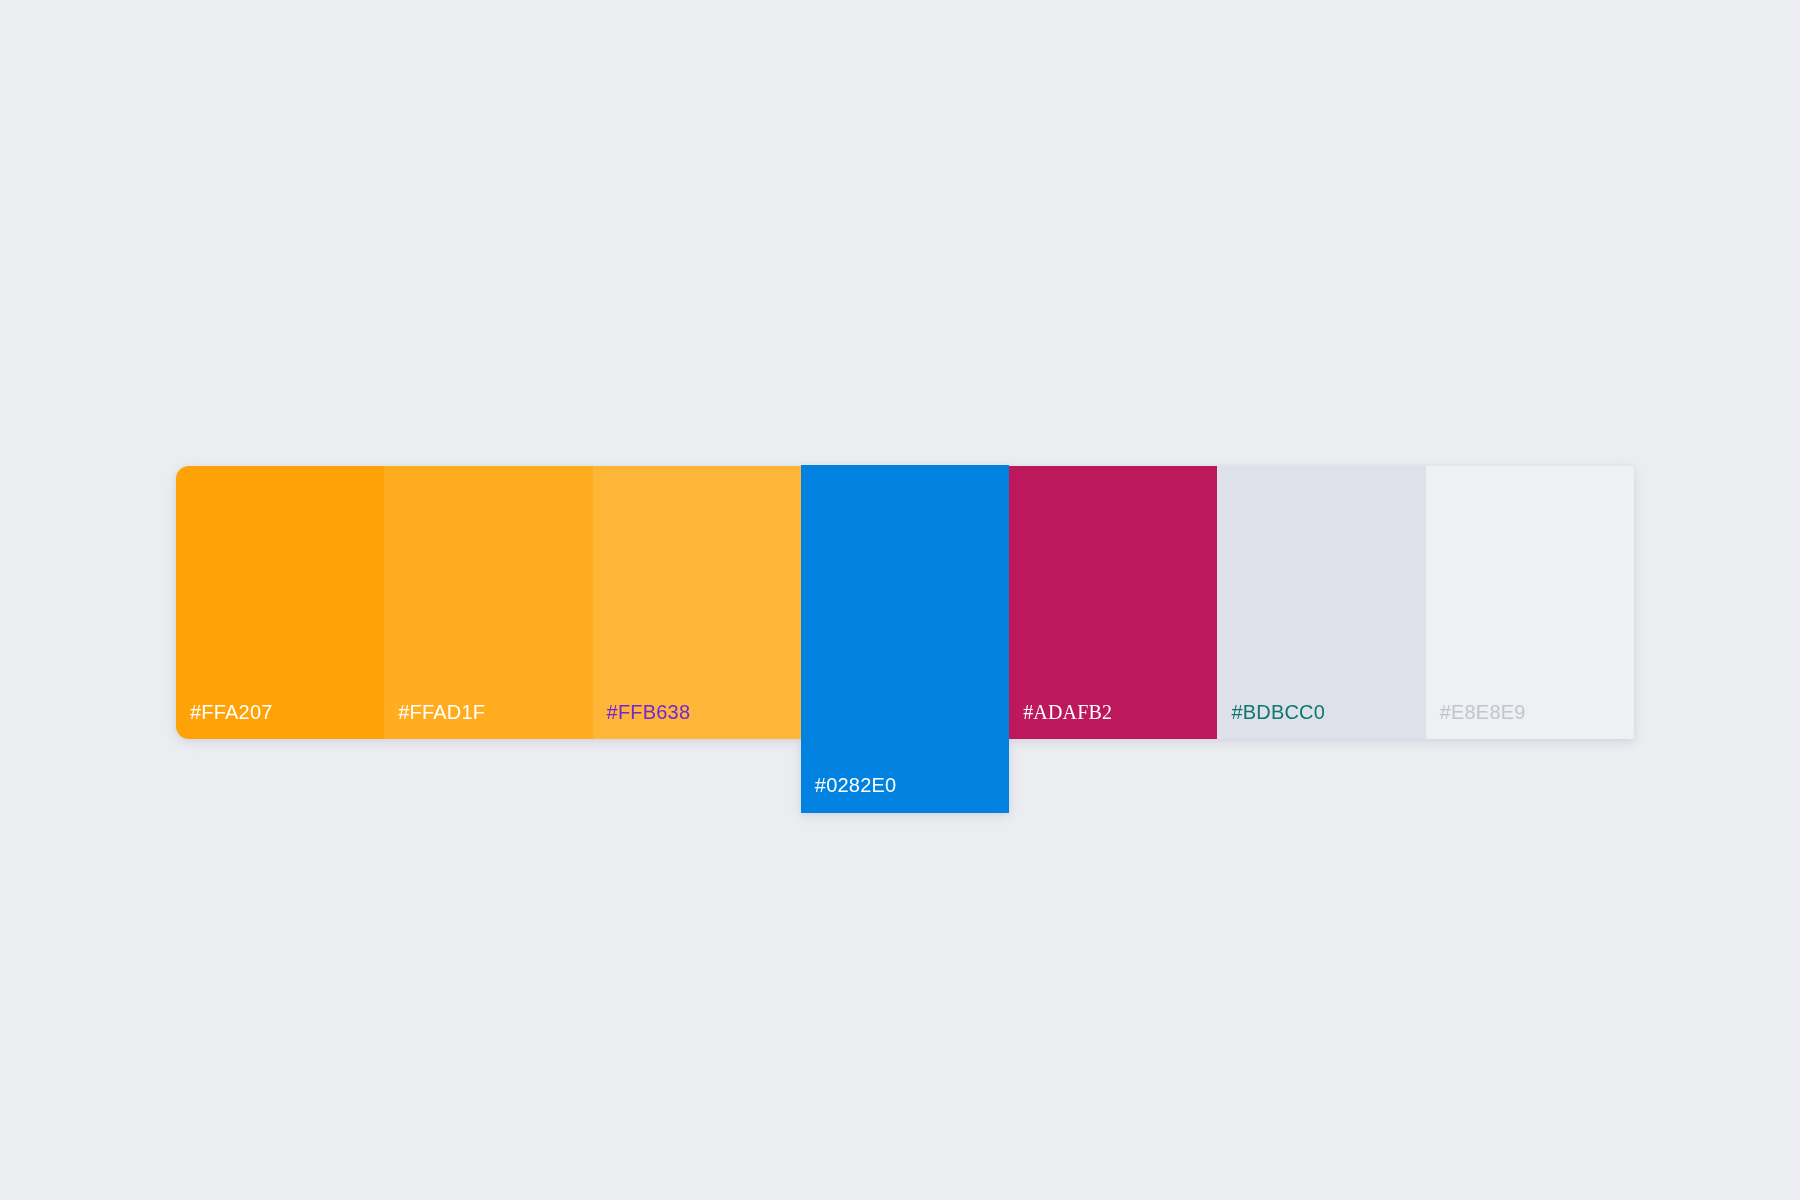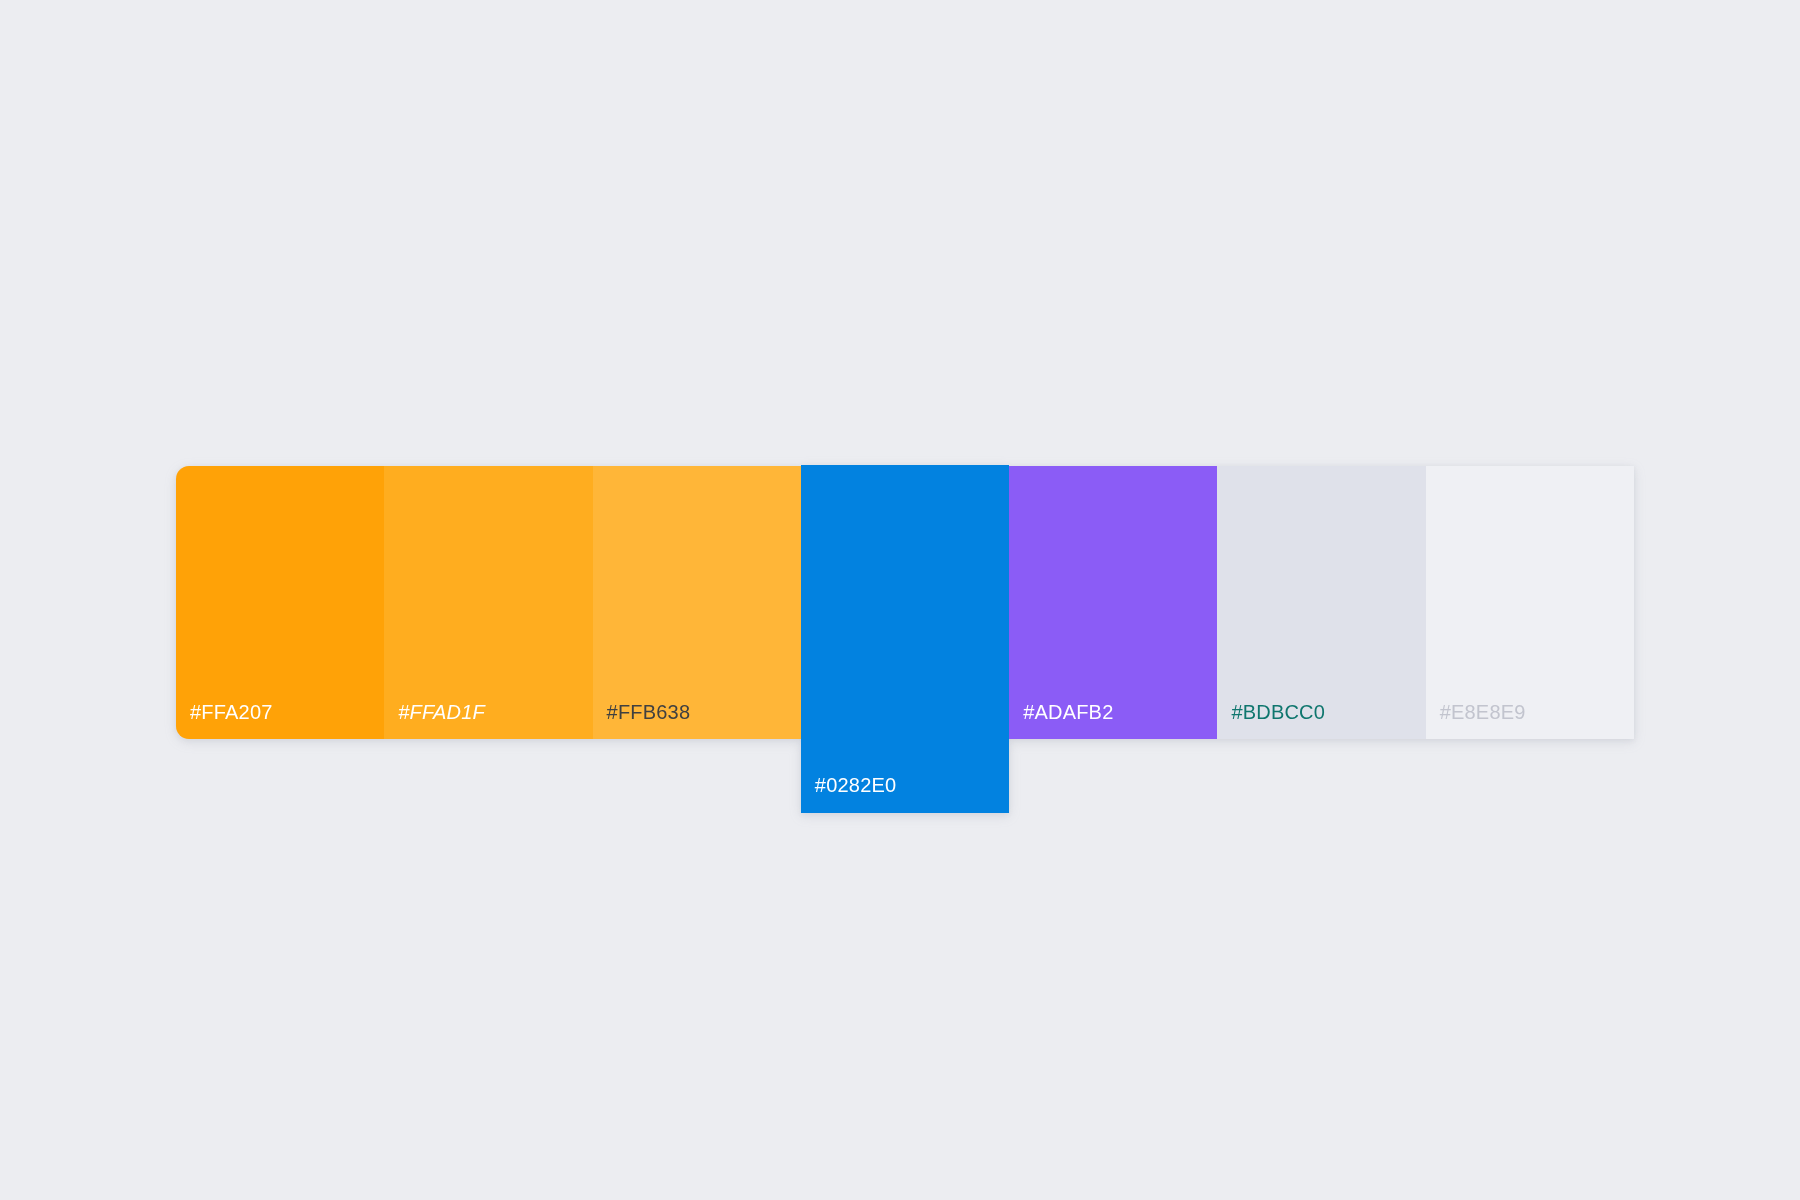--- a/index.html
+++ b/index.html
@@ -68,30 +68,30 @@
     bottom: 18px;
   }
 </style>
 </head>
 <body style="background: rgb(236, 237, 241);">
 
 <div id="palette-card" style="border-radius: 13px;">
     <div class="swatch first" style="background: rgb(255, 162, 7);">
       <span class="swatch-label" style="color: rgb(255, 255, 255);">#FFA207</span>
     </div>
-    <div class="swatch" style="background: rgb(255, 173, 31); font-style: italic;">
+    <div class="swatch" style="background: rgb(255, 173, 31);">
       <span class="swatch-label" style="color: rgb(255, 255, 255);">#FFAD1F</span>
     </div>
     <div class="swatch" style="background: rgb(255, 182, 56);">
-      <span class="swatch-label" style="color: #404040;">#FFB638</span>
+      <span class="swatch-label" style="color: #6d28d9;">#FFB638</span>
     </div>
     <div class="swatch tall" style="background: rgb(2, 130, 224);">
       <span class="swatch-label" style="color: rgb(255, 255, 255);">#0282E0</span>
     </div>
-    <div class="swatch" style="background: #8b5cf6;">
+    <div class="swatch" style="background: #be185d; font-family: Liberation Serif, serif;">
       <span class="swatch-label" style="color: rgb(255, 255, 255);">#ADAFB2</span>
     </div>
     <div class="swatch" style="background: rgb(223, 225, 234);">
       <span class="swatch-label" style="color: #0f766e;">#BDBCC0</span>
     </div>
     <div class="swatch" style="background: rgb(239, 240, 244);">
       <span class="swatch-label" style="color: rgb(194, 196, 206);">#E8E8E9</span>
     </div>
   </div>
 

